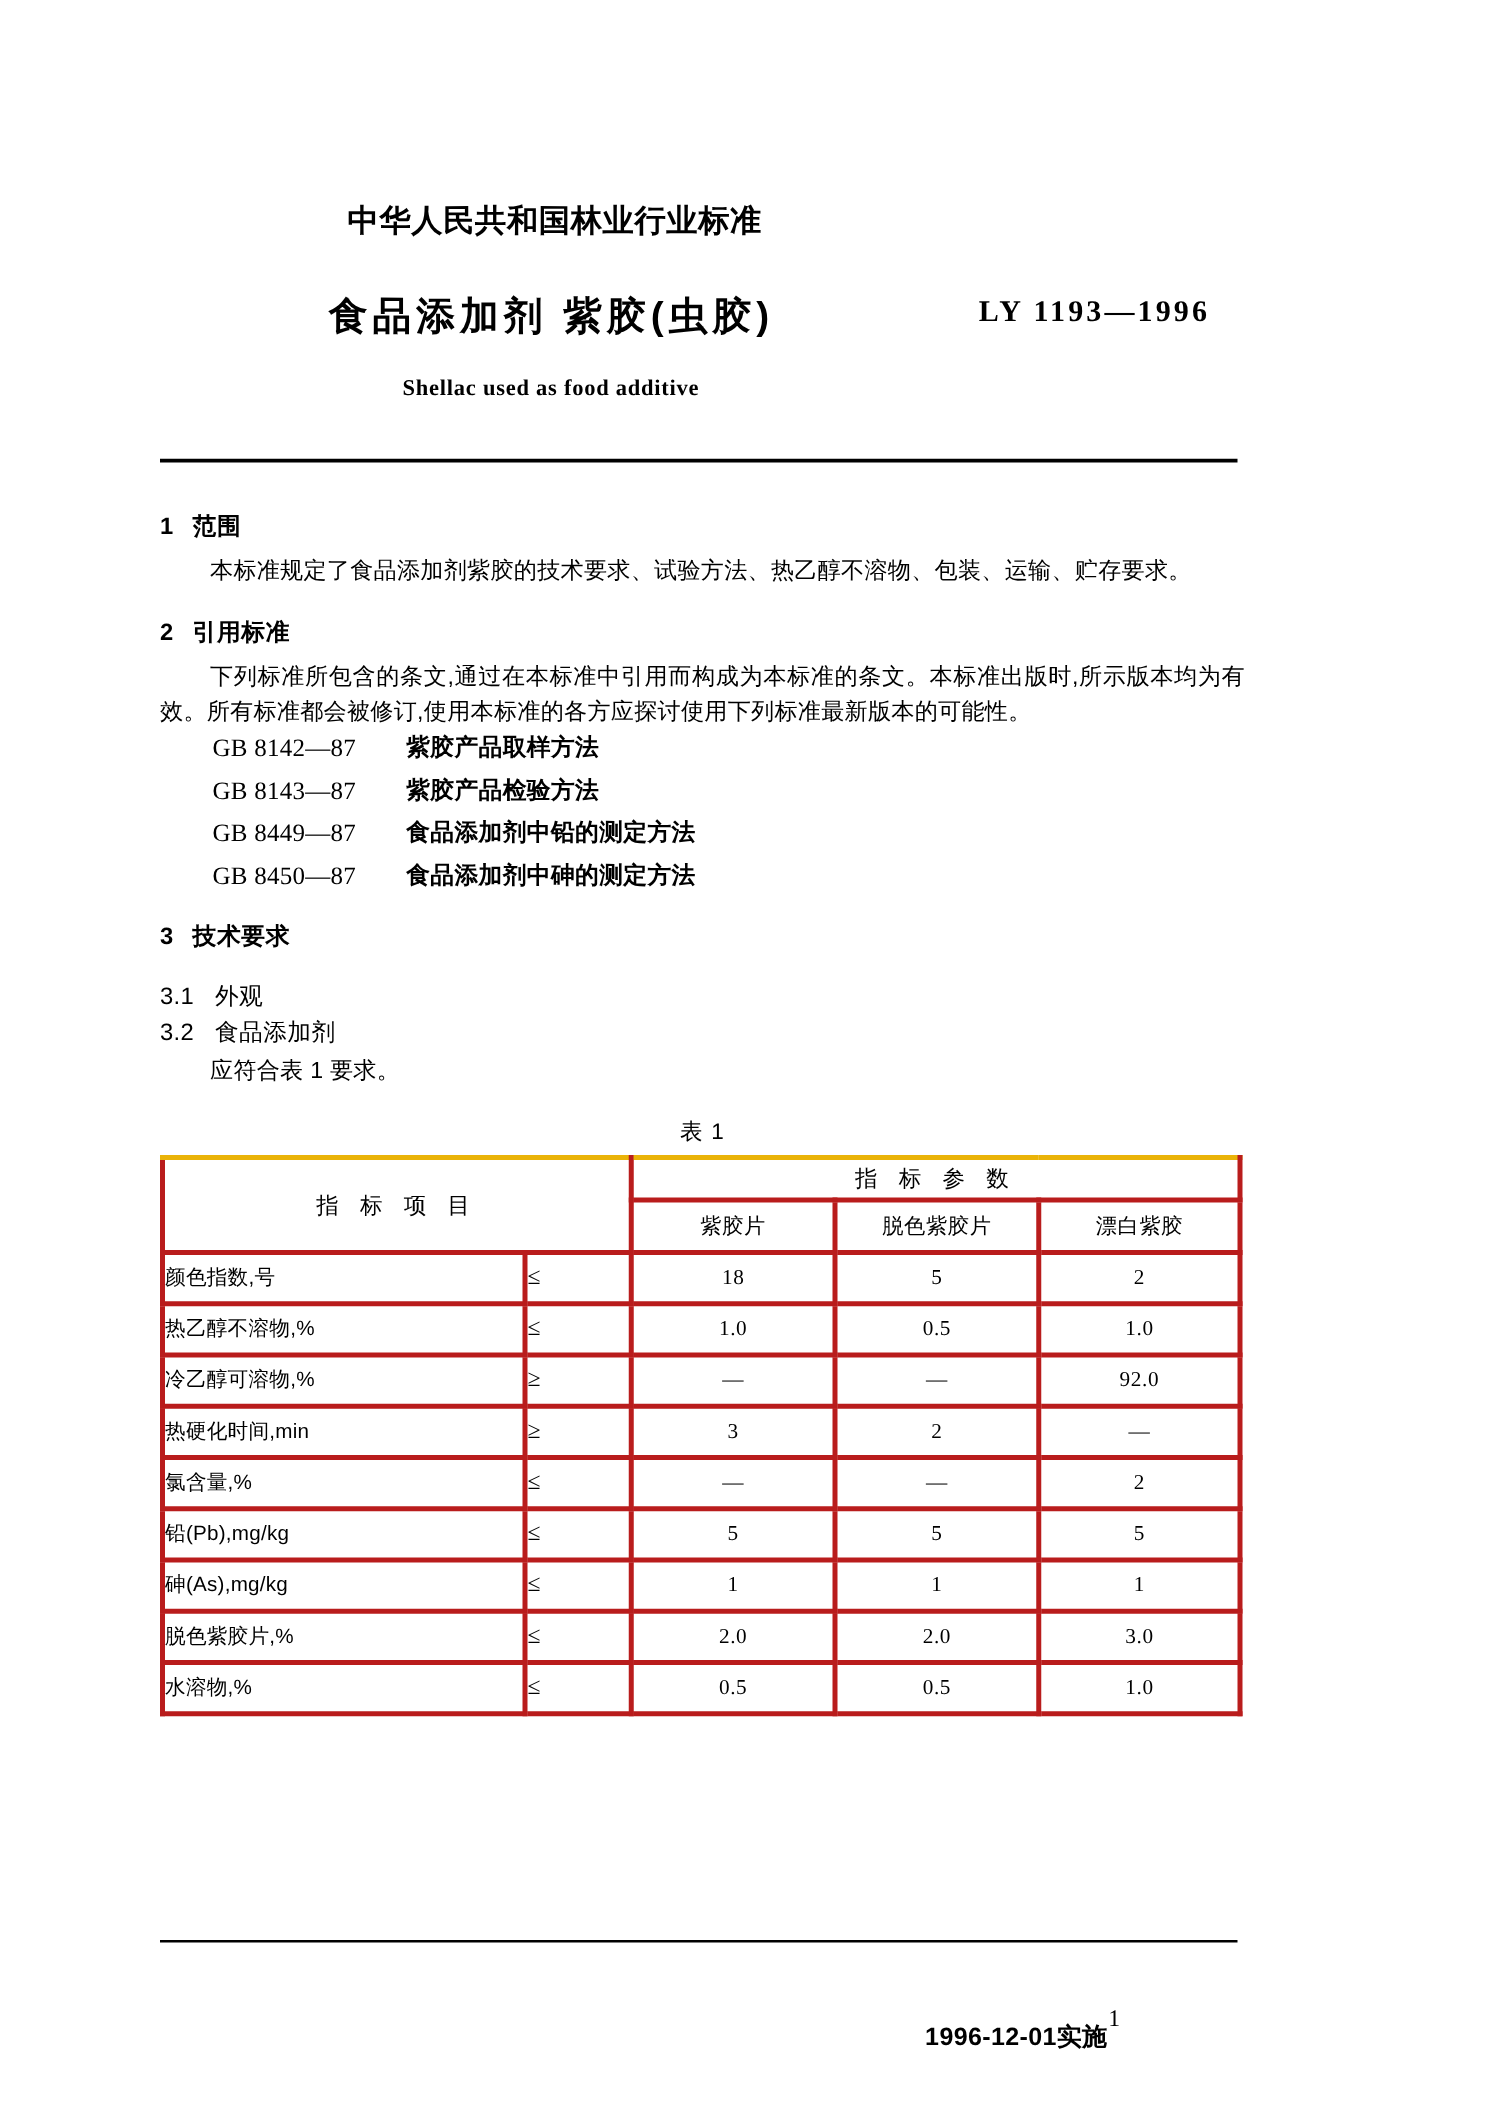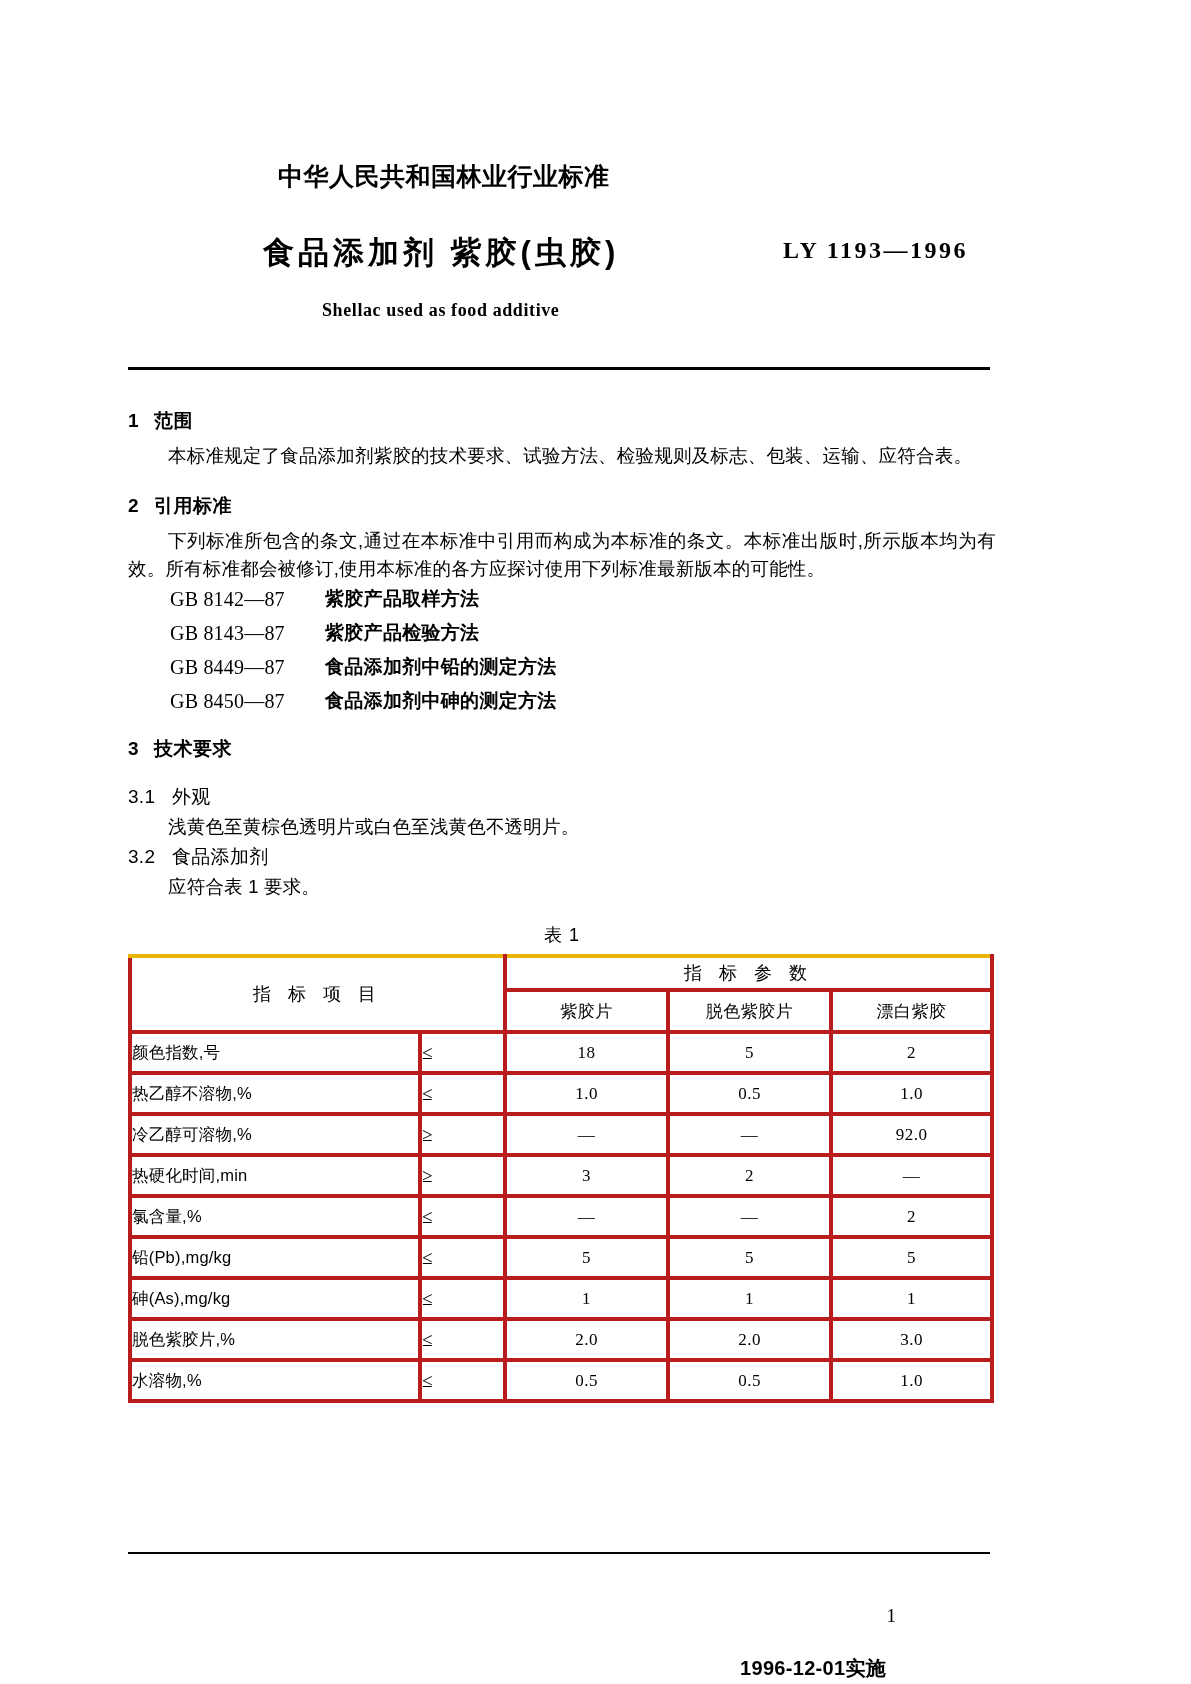--- a/index.html
+++ b/index.html
@@ -218,21 +218,21 @@
     left: 128px;
     top: 1562px;
     font-family: "Liberation Sans", "DejaVu Sans", sans-serif;
     font-weight: bold;
     font-size: 20px;
     letter-spacing: 0.3px;
   }
   .ft-right {
     position: absolute;
     right: 110px;
-    top: 1655px;
+    top: 1616px;
     font-family: "Liberation Sans", "DejaVu Sans", sans-serif;
     font-weight: bold;
     font-size: 20px;
     letter-spacing: 0.3px;
   }
   .ft-page {
     position: absolute;
     right: 100px;
     top: 1605px;
     font-family: "Liberation Serif", "DejaVu Serif", serif;
@@ -253,21 +253,21 @@
 
   <div class="en-title">Shellac used as food additive</div>
 
   <div class="hrule"></div>
 
   <div class="body">
 
     <div class="sec-h">
       <span class="num">1</span><span>范围</span>
     </div>
-    <p class="para">本标准规定了食品添加剂紫胶的技术要求、试验方法、检验规则及标志、包装、运输、应符合表。</p>
+    <p class="para">本标准规定了食品添加剂紫胶的技术要求、试验方法、热乙醇不溶物、包装、运输、贮存要求。</p>
 
     <div class="gap-m"></div>
 
     <div class="sec-h">
       <span class="num">2</span><span>引用标准</span>
     </div>
     <p class="para">下列标准所包含的条文,通过在本标准中引用而构成为本标准的条文。本标准出版时,所示版本均为有效。所有标准都会被修订,使用本标准的各方应探讨使用下列标准最新版本的可能性。</p>
 
     <div class="ref-list">
       <div class="ref-item">
@@ -292,21 +292,20 @@
 
     <div class="sec-h">
       <span class="num">3</span><span>技术要求</span>
     </div>
 
     <div class="gap-s"></div>
 
     <div class="sub-h">
       <span class="num">3.1</span><span>外观</span>
     </div>
-    <p class="para">浅黄色至黄棕色透明片或白色至浅黄色不透明片。</p>
 
     <div class="sub-h">
       <span class="num">3.2</span><span>食品添加剂</span>
     </div>
     <p class="para">应符合表 1 要求。</p>
 
     <div class="tbl-cap">表 1</div>
 
     <table class="spec">
       <colgroup>

